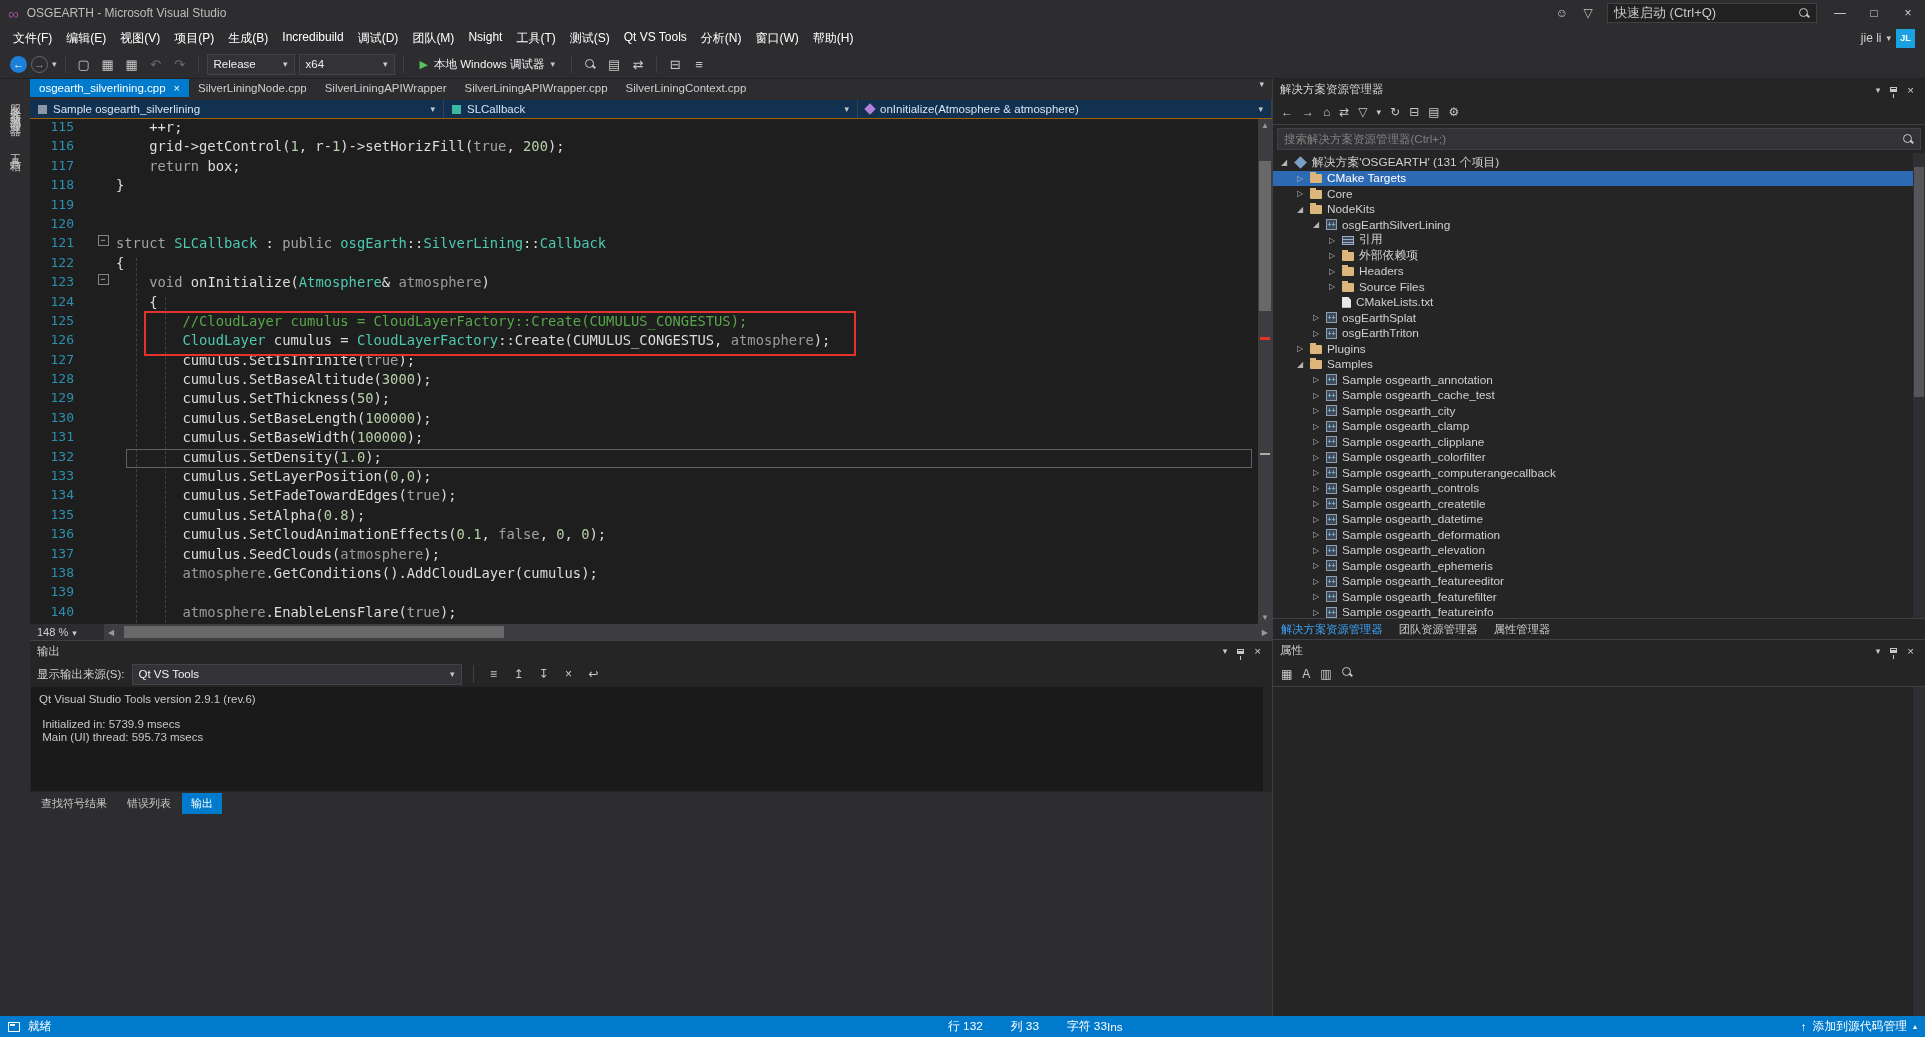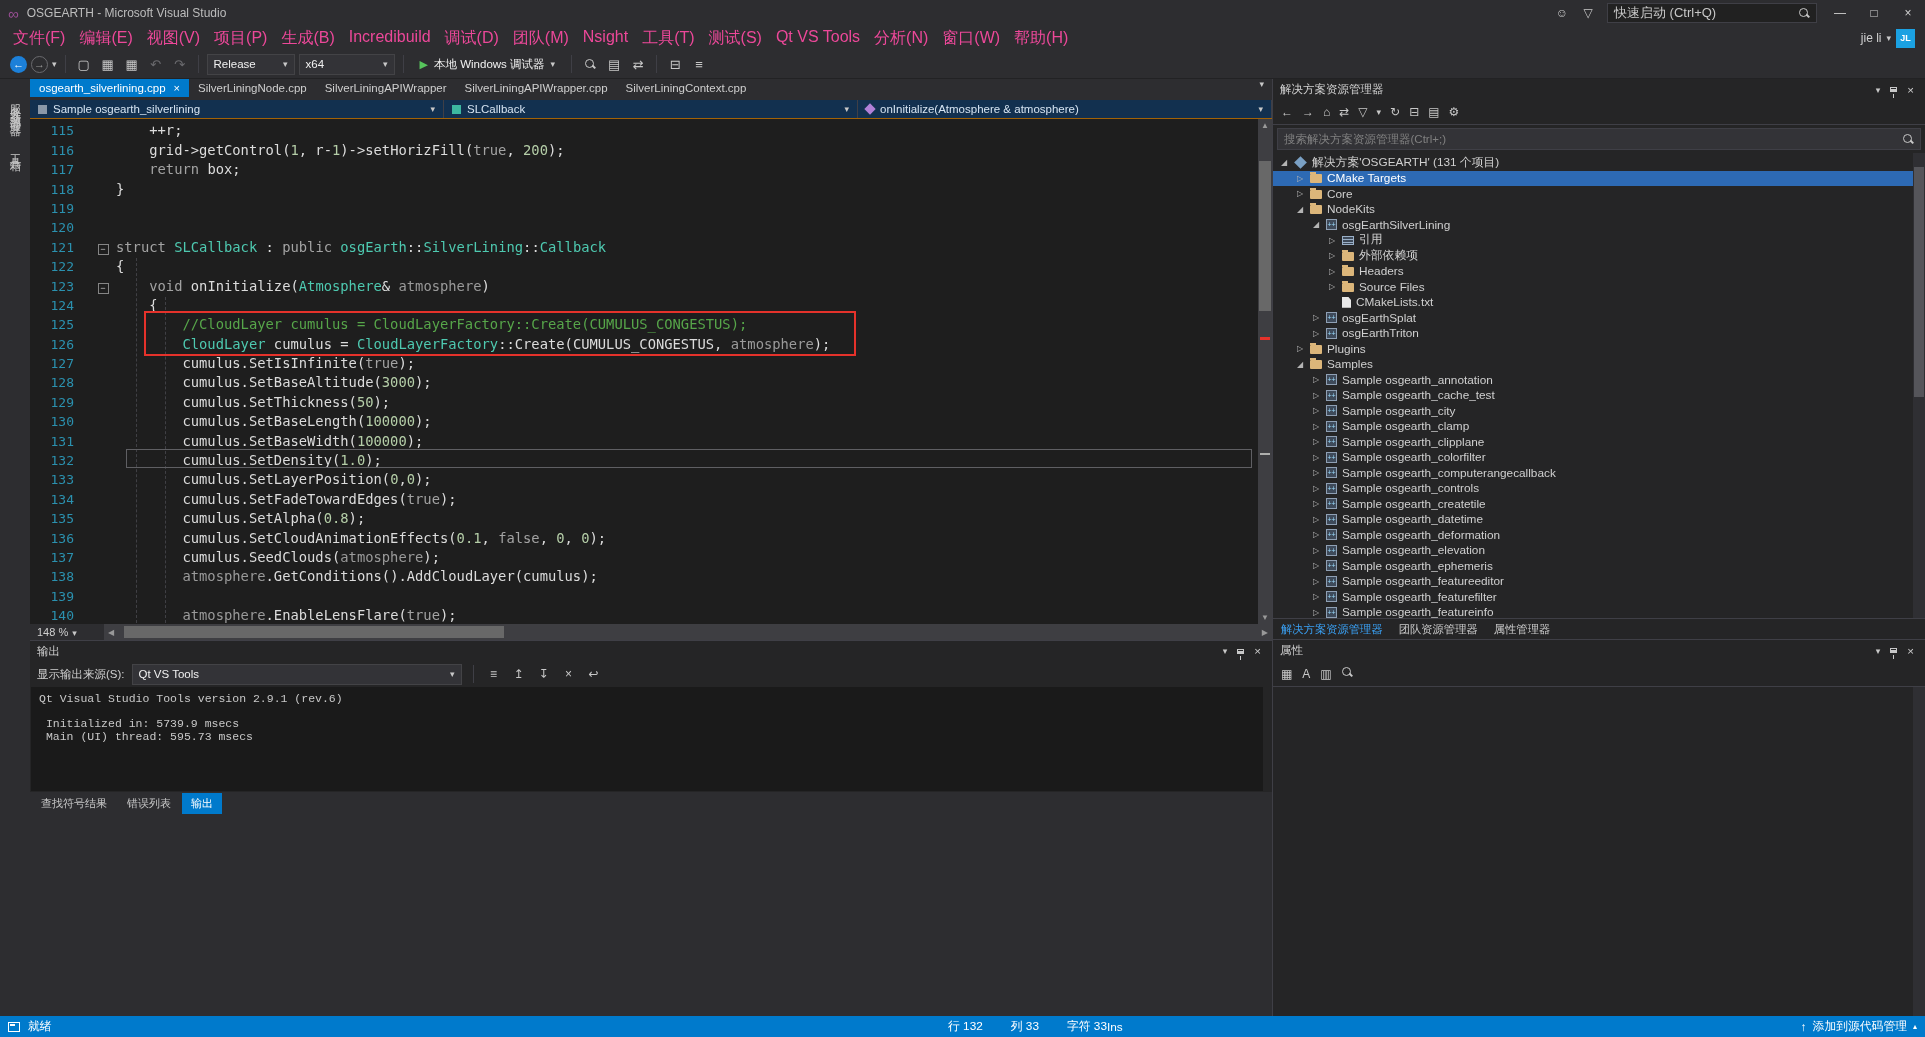--- a/index.html
+++ b/index.html
@@ -16,21 +16,21 @@
   .quick-launch{width:210px;height:20px;background:#212121;border:1px solid #3f3f46;display:flex;
     align-items:center;padding:0 6px;margin:0 6px;color:#c8c8c8}
   .quick-launch .ql-text{flex:1;font-size:13px}
   .mag{width:11px;height:11px;position:relative;display:inline-block}
   .mag::before{content:"";position:absolute;left:0;top:0;width:7px;height:7px;border:1.5px solid #c8c8c8;border-radius:50%}
   .mag::after{content:"";position:absolute;left:7px;top:7px;width:4px;height:1.5px;background:#c8c8c8;transform:rotate(45deg)}
   .win-btn{width:34px;height:100%;display:flex;align-items:center;justify-content:center;color:#d0d0d0;font-size:12px}
 
   
   .menubar{height:24px;display:flex;align-items:center;padding-left:6px;flex:none}
-  .menu-item{padding:3px 7px;color:#ec4899;font-size:16px}
+  .menu-item{padding:3px 7px;color:#ffffff;font-size:12px}
   .menu-right{margin-left:auto;display:flex;align-items:center;gap:5px;padding-right:10px}
   .avatar{width:19px;height:19px;background:#1ba1e2;color:#fff;font-size:9px;display:flex;
     align-items:center;justify-content:center;font-weight:bold}
   .caret{font-size:9px;color:#c8c8c8}
 
   
   .toolbar{height:29px;display:flex;align-items:center;gap:4px;padding-left:10px;flex:none;border-bottom:1px solid #222224}
   .tb-ic{width:20px;height:20px;display:flex;align-items:center;justify-content:center;color:#c8c8c8;font-size:13px}
   .tb-ic.round{background:#1c80d9;border-radius:50%;color:#fff;width:17px;height:17px;font-size:11px}
   .tb-ic.round.dim{background:transparent;border:1px solid #6a6a6e;color:#9a9a9a}
@@ -64,21 +64,21 @@
   .nav-seg{flex:1;display:flex;align-items:center;gap:6px;padding:0 8px;background:#12304f;
     border-right:1px solid #3f3f46;font-size:11.5px;color:#d6e4f2;white-space:nowrap;overflow:hidden}
   .nav-seg .caret{margin-left:auto}
   .nb-ic{width:9px;height:9px;flex:none}
   .nb-ic-project{background:#8a98a8}
   .nb-ic-class{background:#3db8a0}
   .nb-ic-method{background:#b180d7;transform:rotate(45deg);width:8px;height:8px}
 
   
   .editor{height:505px;background:#1e1e1e;position:relative;overflow:hidden;flex:none}
-  .code-line{display:flex;height:19.4px;align-items:flex-end}
+  .code-line{display:flex;height:19.4px;align-items:flex-start}
   .ln{width:60px;padding-right:16px;text-align:right;color:#2b91af;font-size:13px;
     font-family:"DejaVu Sans Mono","Liberation Mono",monospace;flex:none}
   .fold{width:26px;display:flex;align-items:center;justify-content:center;flex:none}
   .fold-box{width:11px;height:11px;border:1px solid #858585;color:#c8c8c8;font-size:9px;line-height:9px;
     display:flex;align-items:center;justify-content:center;background:#1e1e1e}
   .src{white-space:pre;font-family:"DejaVu Sans Mono","Liberation Mono",monospace;font-size:13.8px}
   .tk-p{color:#dcdcdc}.tk-k{color:#a3a3a3}.tk-t{color:#4ec9b0}.tk-c{color:#57a64a}
   .tk-n{color:#b5cea8}.tk-g{color:#9a9a9a}
   .guide{position:absolute;width:0;border-left:1px dashed #404045}
   .red-box{position:absolute;left:114px;width:712px;border:2px solid #e5322b;pointer-events:none}
@@ -99,21 +99,21 @@
   .output{height:152px;background:#252526;border-top:1px solid #3f3f46;display:flex;flex-direction:column;flex:none}
   .out-header{height:20px;display:flex;align-items:center;padding:0 7px;font-size:11.5px;color:#d0d0d0}
   .panel-icons{margin-left:auto;display:flex;align-items:center;gap:10px;padding-right:4px}
   .pin{display:inline-block;width:7px;height:5px;border:1px solid #c8c8c8;border-bottom-width:3px;position:relative}
   .pin::after{content:"";position:absolute;left:2px;top:6px;width:1px;height:4px;background:#c8c8c8}
   .out-toolbar{height:26px;display:flex;align-items:center;gap:7px;padding:0 7px;flex:none}
   .out-label{font-size:11.5px;color:#d0d0d0}
   .combo.w-out{width:330px}
   .ot-ic{width:18px;text-align:center;color:#c8c8c8;font-size:12px}
   .out-text{flex:1;background:#1a1a1a;margin:1px 680px 1px 1px;padding:6px 0 0 8px;overflow:hidden;
-    font-family:Liberation Mono, monospace;font-size:11.5px;line-height:12.5px;color:#c8c8c8;white-space:pre}
+    font-family:Liberation Sans, sans-serif;font-size:11.5px;line-height:12.5px;color:#c8c8c8;white-space:pre}
   .out-wrap{flex:1;display:flex;min-height:0;background:#252526}
   .out-area{width:1232px;display:flex;background:#1a1a1a;margin:0 0 1px 1px}
 
   
   .bottom-tabs{height:22px;display:flex;align-items:center;gap:2px;padding-left:2px;background:#2d2d30;flex:none}
   .b-tab{padding:3px 9px;font-size:11px;color:#c8c8c8}
   .b-tab.active{background:#007acc;color:#fff}
   .bottom-gap{flex:1;background:#2d2d30}
 
   

